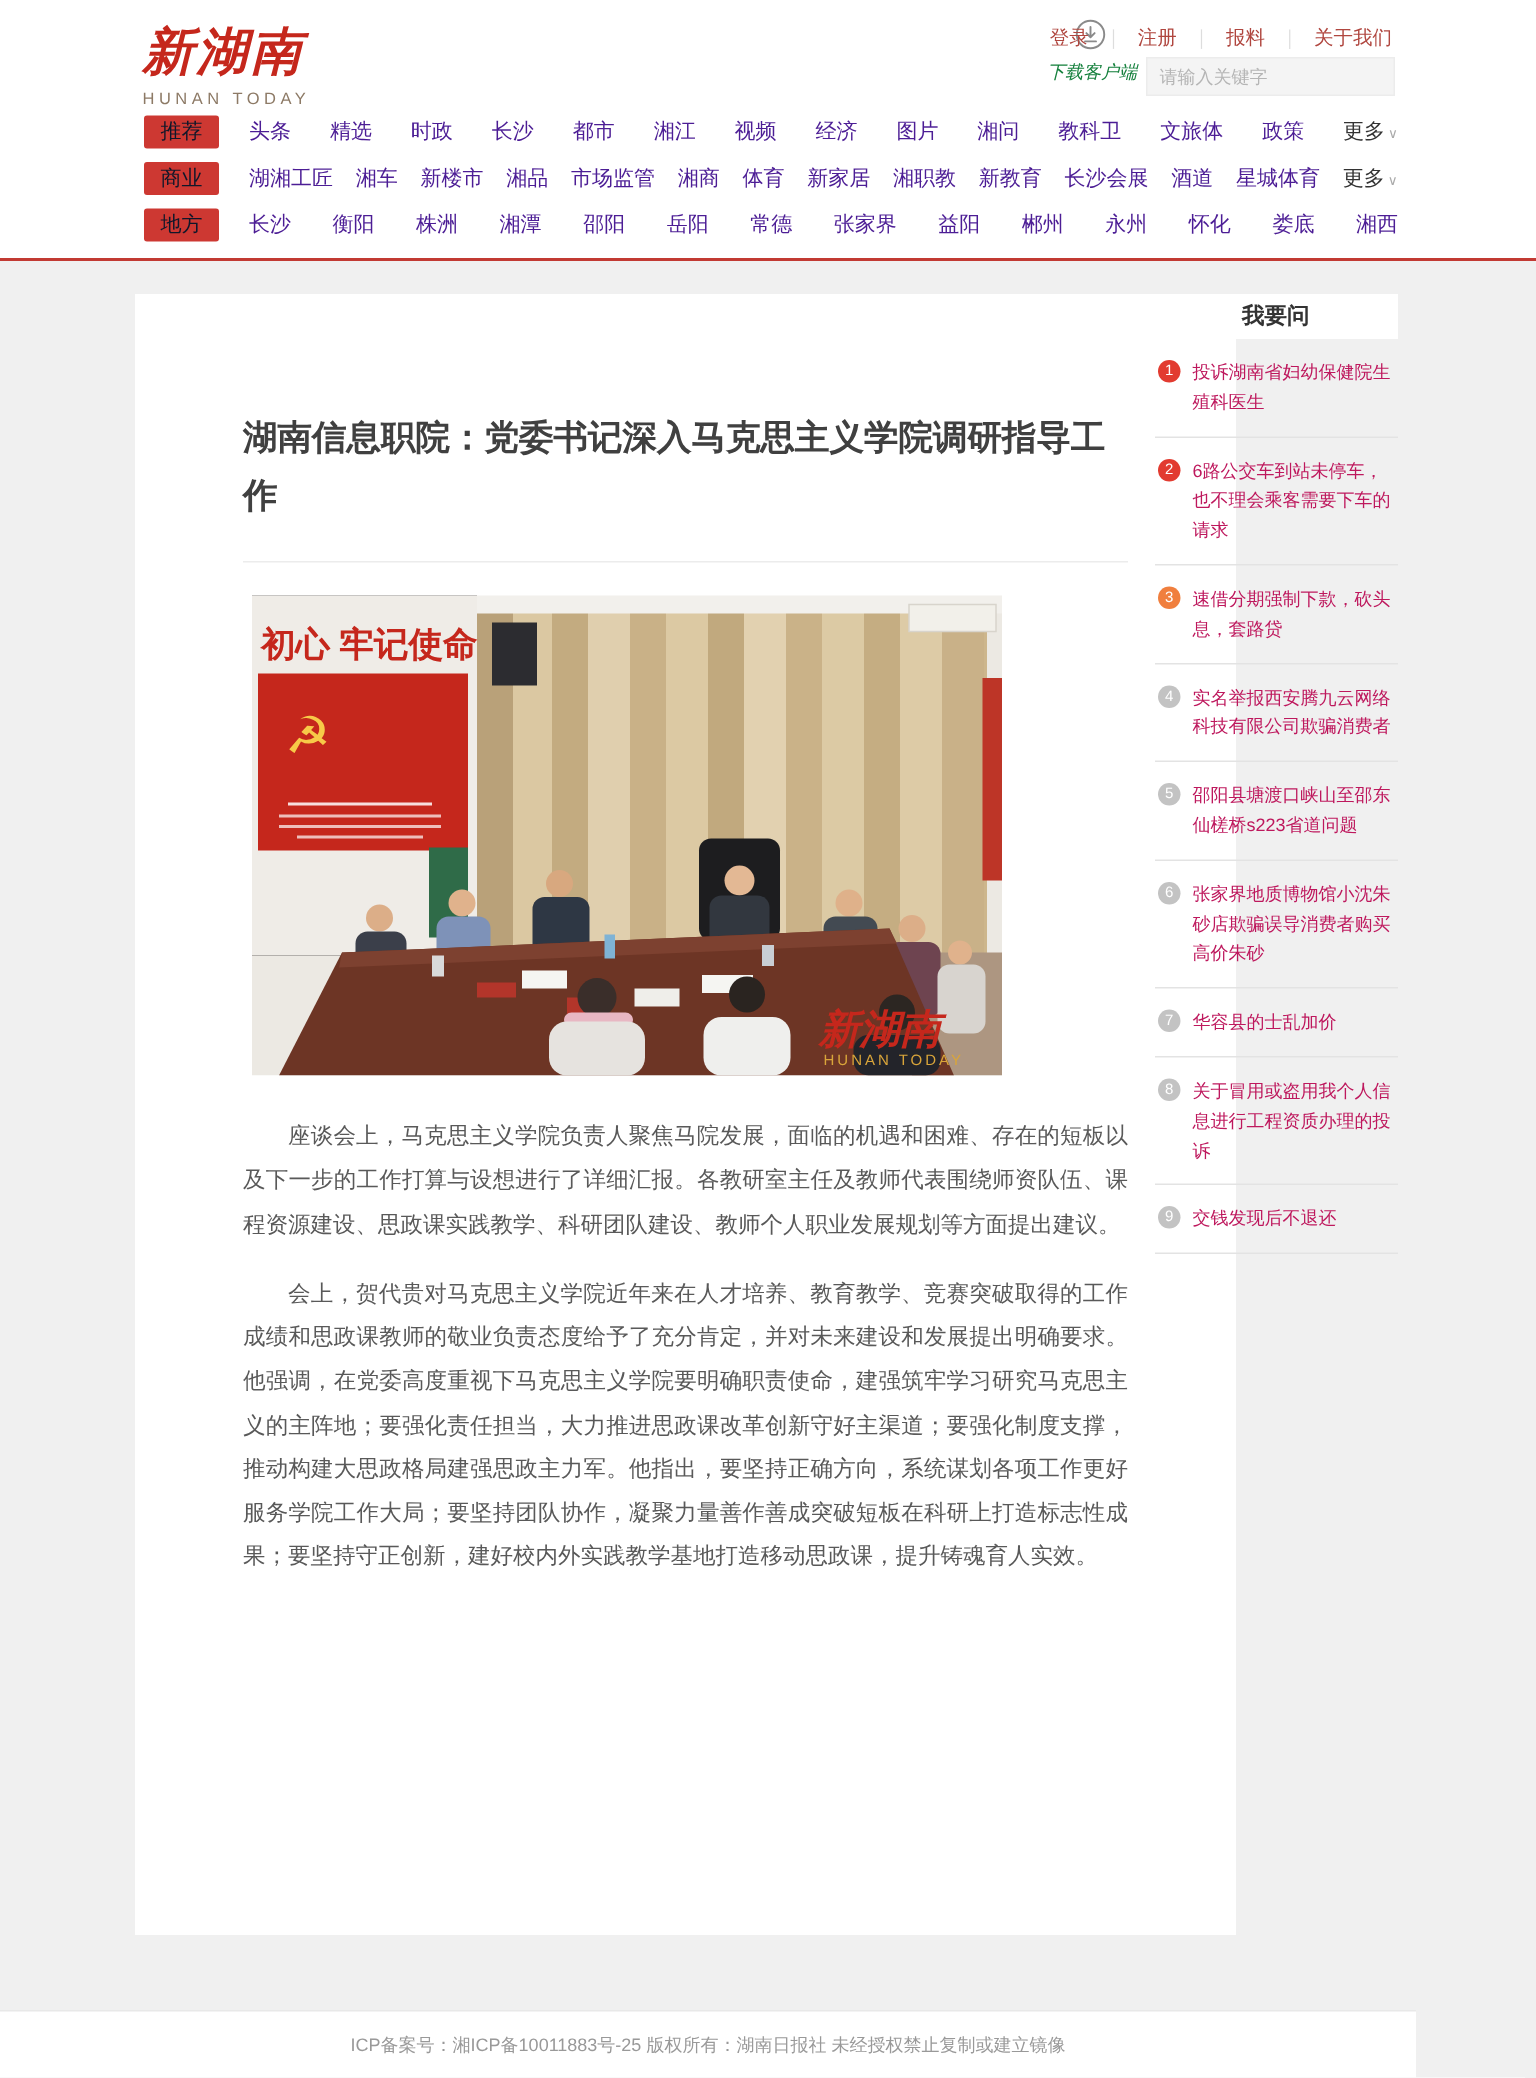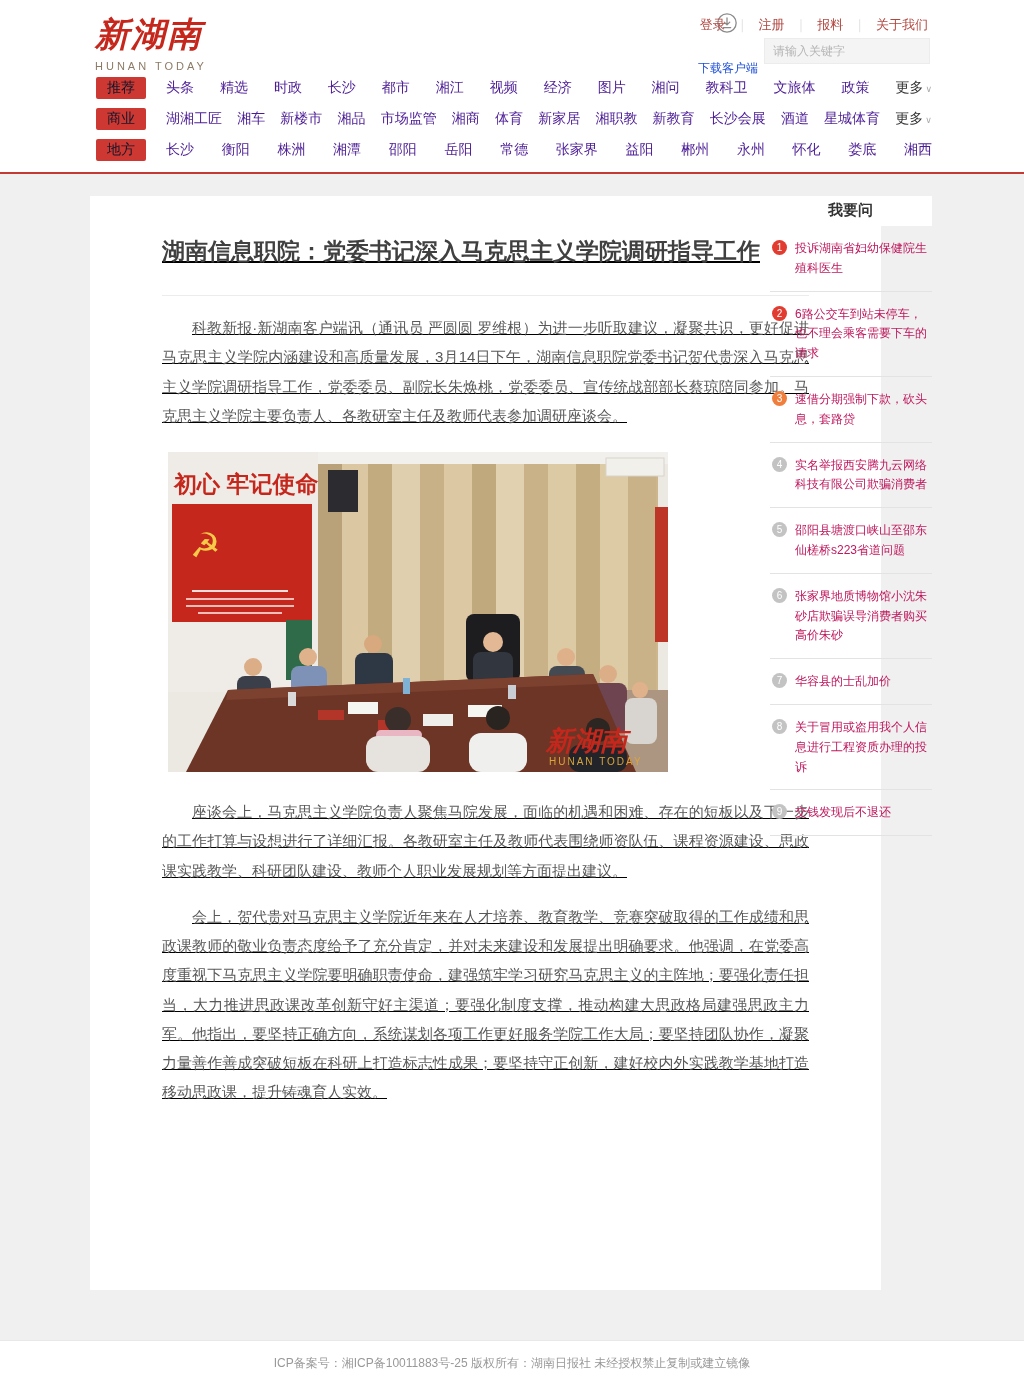--- a/index.html
+++ b/index.html
@@ -14,59 +14,59 @@
   .logo { position:absolute; left:95px; top:12px; }
   .logo-cn { font-family:"DejaVu Serif","Liberation Serif",serif; font-size:34px; font-weight:bold;
     color:#c5271c; font-style:italic; letter-spacing:2px; }
   .logo-en { font-size:11px; color:#8d7a66; letter-spacing:3px; margin-top:2px; }
   .top-links { position:absolute; top:16px; right:96px; display:flex; align-items:center;
     font-size:13px; color:#b0463f; }
   .top-links .lnk { cursor:pointer; }
   .top-links .sep { color:#ddd; margin:0 10px; }
   .download { position:absolute; left:698px; top:12px; width:58px; text-align:center; }
   .dl-circle { width:22px; height:22px; margin:0 auto; }
-  .dl-label { font-size:12px; color:#1d4ed8; margin-top:22px; white-space:nowrap; }
+  .dl-label { font-size:12px; color:#15803d; margin-top:1px; white-space:nowrap;font-style:italic; }
   .searchbox { position:absolute; left:764px; top:38px; width:166px; height:26px;
     background:#f4f4f4; border:1px solid #ececec; display:flex; align-items:center; }
   .searchbox input { flex:1; border:none; outline:none; background:transparent;
     font-size:12px; color:#8b5cf6; padding:0 8px; font-family:Liberation Serif, serif; }
   .searchbox input::placeholder { color:#b5b5b5; }
   .search-ico { width:14px; height:14px; margin-right:8px; }
   
   .nav { position:absolute; left:96px; top:72px; width:836px; }
   .nav-row { display:flex; align-items:center; height:31px; }
   .nav-tab { background:#cd3832; color:#0f172a; font-size:14px; padding:2px 11px;
     border-radius:2px; margin-right:20px; cursor:pointer; white-space:nowrap; }
   .nav-items { flex:1; display:flex; justify-content:space-between; align-items:center; }
   .nav-item { font-size:14px; color:#4c1d95; cursor:pointer; white-space:nowrap; }
   .nav-more { font-size:14px; color:#333; cursor:pointer; white-space:nowrap; }
   .nav-more .chev { font-size:9px; color:#aaa; margin-left:2px; }
   
-  .main-card { position:absolute; left:90px; top:196px; width:791px; height:1094px;
-    background:#fff; padding:36px 72px 20px; overflow:hidden;text-decoration:underline; }
+  .main-card { position:absolute; left:90px; top:196px; width:734px; height:1094px;
+    background:#fff; padding:76px 72px 20px; overflow:hidden; }
   .a-title { font-size:23px; line-height:1.7; color:#404040; font-weight:600; }
   .a-divider { border:none; border-top:1px solid #ececec; margin-top:24px; }
   .a-meta { margin-top:14px; font-size:12px; color:#b0b0b0; }
   .a-paras p { font-size:15px; color:#595959; line-height:1.95; text-indent:2em;
     margin-top:17px; text-align:justify; }
   .photo-wrap { margin:22px 0 4px 6px; width:500px; height:320px; }
   
   .sidebar { position:absolute; left:770px; top:196px; width:162px; }
   .sb-head { background:#fff; font-size:15px; font-weight:bold; color:#333;
     padding:5px 10px 6px;margin-left:48px; }
   .sb-item { display:flex; gap:8px; padding:13px 2px 12px; border-bottom:1px solid #e3e3e3;
     cursor:pointer; }
   .sb-badge { flex:0 0 15px; width:15px; height:15px; border-radius:50%;
     background:#c3c3c3; color:#fff; font-size:10px; line-height:15px; text-align:center;
     margin-top:1px; }
   .sb-badge.r1,.sb-badge.r2 { background:#e23b30; }
   .sb-badge.r3 { background:#f07f3e; }
   .sb-text { font-size:12px; color:#be185d; line-height:1.65; }
   
-  .site-footer { position:absolute; left:0; top:1340px; width:1024px; height:45px;
+  .site-footer { position:absolute; left:0; top:1340px; width:944px; height:45px;
     background:#fff; border-top:1px solid #e8e8e8; text-align:center; }
   .site-footer span { font-size:12px; color:#999; line-height:44px; }
 </style>
 </head>
 <body>
 
 <div class="header">
   <div class="logo">
     <div class="logo-cn">新湖南</div>
     <div class="logo-en">HUNAN TODAY</div>
@@ -157,21 +157,20 @@
         </div>
     </div>
   </div>
 </div>
 
 <div class="main-card">
   <h1 class="a-title">湖南信息职院：党委书记深入马克思主义学院调研指导工作</h1>
   <hr class="a-divider">
 
   <div class="a-paras">
-    <p>科教新报·新湖南客户端讯（通讯员 严圆圆 罗维根）为进一步听取建议，凝聚共识，更好促进马克思主义学院内涵建设和高质量发展，3月14日下午，湖南信息职院党委书记贺代贵深入马克思主义学院调研指导工作，党委委员、副院长朱焕桃，党委委员、宣传统战部部长蔡琼陪同参加。马克思主义学院主要负责人、各教研室主任及教师代表参加调研座谈会。</p>
 
     
     <svg class="photo-wrap" viewBox="0 0 500 320">
       <rect x="0" y="0" width="500" height="320" fill="#ece9e3"></rect>
 
       <g>
         <rect x="150" y="10" width="340" height="230" fill="#cdb68c"></rect>
         <rect x="150" y="10" width="24" height="230" fill="#b9a179"></rect>
         <rect x="174" y="10" width="26" height="230" fill="#dbc8a2"></rect>
         <rect x="200" y="10" width="24" height="230" fill="#c3ab80"></rect>

